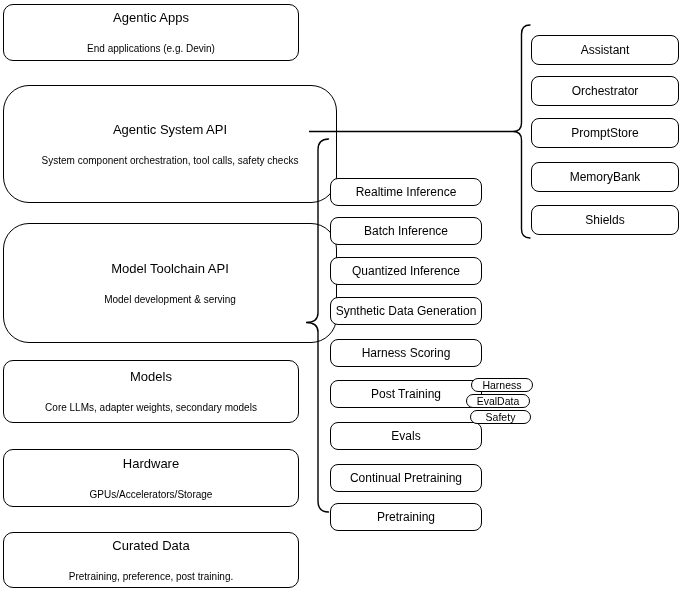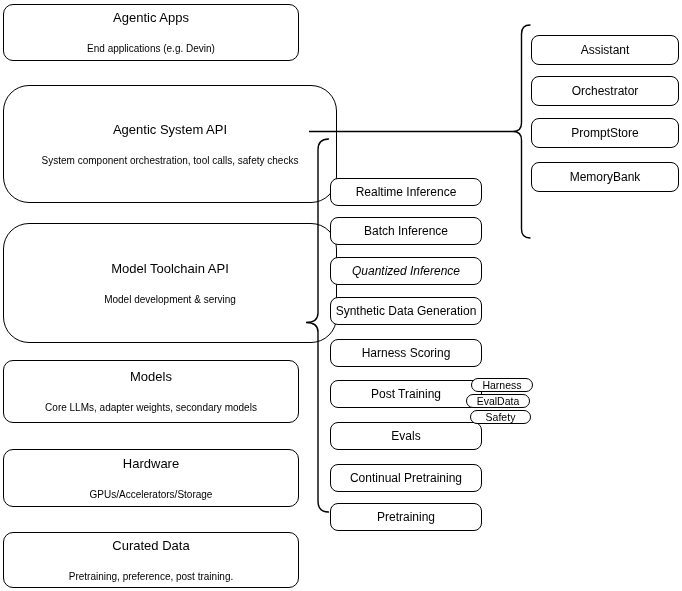--- a/index.html
+++ b/index.html
@@ -80,21 +80,21 @@
     <div class="t">Curated Data</div>
     <div class="s">Pretraining, preference, post training.</div>
   </div>
 
   <div class="node mbox" style="top:146px;">
     <span>Realtime Inference</span>
   </div>
   <div class="node mbox" style="top:185px;">
     <span>Batch Inference</span>
   </div>
-  <div class="node mbox" style="top:225px;font-style:italic;">
+  <div class="node mbox" style="top:225px;">
     <span>Quantized Inference</span>
   </div>
   <div class="node mbox" style="top:265px;">
     <span>Synthetic Data Generation</span>
   </div>
   <div class="node mbox" style="top:307px;">
     <span>Harness Scoring</span>
   </div>
   <div class="node mbox" style="top:348px;">
     <span>Post Training</span>
@@ -124,14 +124,17 @@
   </div>
   <div class="node rbox" style="top:76px;">
     <span>Orchestrator</span>
   </div>
   <div class="node rbox" style="top:118px;">
     <span>PromptStore</span>
   </div>
   <div class="node rbox" style="top:162px;">
     <span>MemoryBank</span>
   </div>
+  <div class="node rbox" style="top:205px;">
+    <span>Shields</span>
+  </div>
 
 </div>
 
 </body></html>

